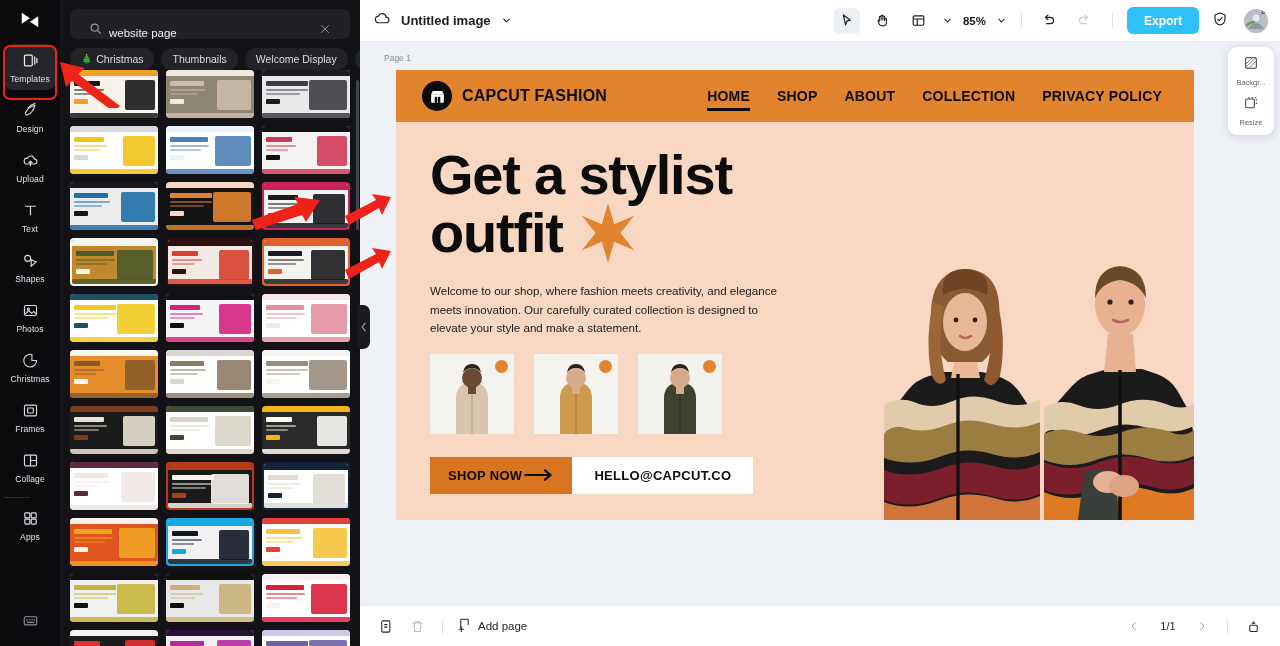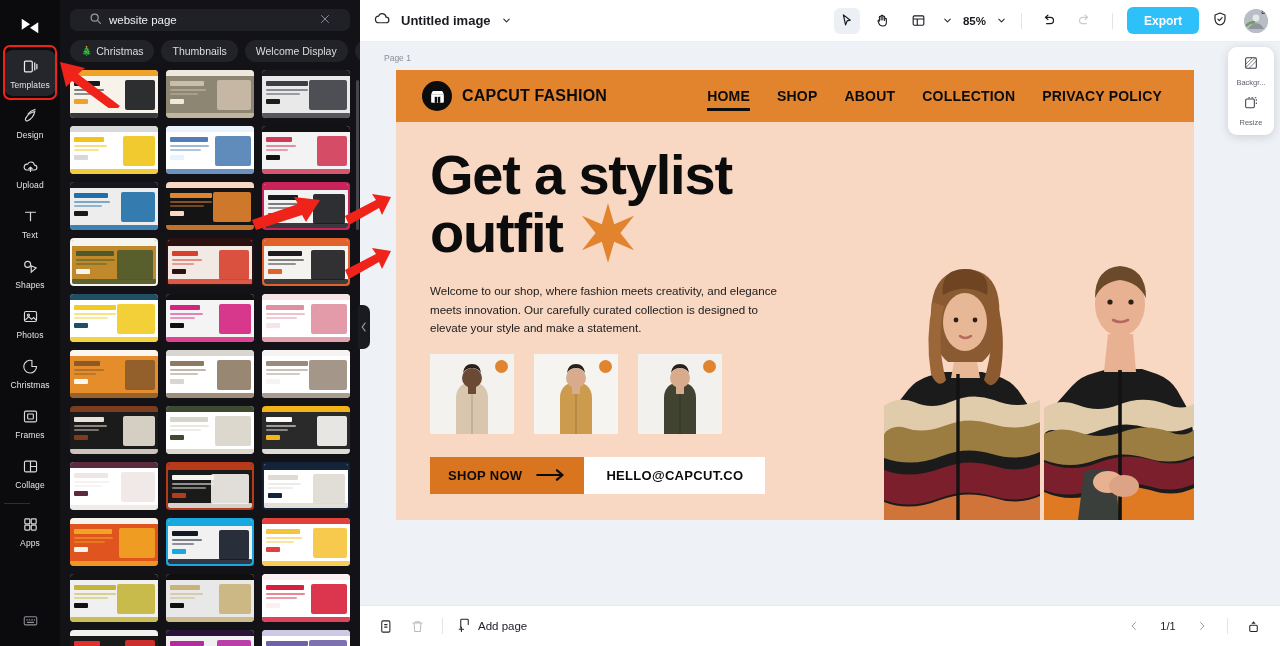--- a/index.html
+++ b/index.html
@@ -7,43 +7,43 @@
     width: 1280px; height: 646px; overflow: hidden;
     font-family: "Liberation Sans", sans-serif;
     background: #ffffff;
   }
   .app { position: relative; width: 1280px; height: 646px; display: flex; }
 
   
   .rail {
     width: 60px; height: 646px; background: #0b0b0e;
     display: flex; flex-direction: column; align-items: center;
-    padding-top: 6px; flex: 0 0 60px; position: relative; z-index: 20;
+    flex: 0 0 60px; position: relative; z-index: 20;
   }
   .logo-cell { width: 60px; height: 40px; display:flex; align-items:center; justify-content:center; }
   .rail-item {
     width: 52px; height: 46px; margin-top: 4px; border-radius: 9px;
     display: flex; flex-direction: column; align-items: center; justify-content: center;
     gap: 3px; color: #d9dadd; cursor: pointer;
   }
   .rail-item.active { background: #24262c; }
   .rail-item .ic { height: 20px; display:flex; align-items:center; justify-content:center; }
   .rail-item .lbl { font-size: 8.5px; letter-spacing: .1px; color: #e3e4e7; }
   .rail-sep { width: 26px; height: 1px; background: #2c2e33; margin: 7px 0 3px; }
   .rail-bottom { position:absolute; bottom: 18px; left: 0; width:60px; display:flex; justify-content:center; }
 
   
   .panel {
     width: 300px; flex: 0 0 300px; height: 646px; background: #121217;
     position: relative; overflow: hidden; z-index: 10;
   }
   .search-wrap { padding: 9px 10px 0 10px; }
   .search {
-    height: 22px; background: #202127; border-radius: 7px;
-    display: flex; align-items: center; gap: 7px; padding: 0 19px;
+    height: 30px; background: #202127; border-radius: 7px;
+    display: flex; align-items: flex-end; gap: 7px; padding: 0 19px;
   }
   .search input {
     flex: 1; background: transparent; border: 0; outline: none;
     color: #f0f0f2; font-size: 11.5px; font-family: "Liberation Sans", sans-serif;
   }
   .search input::placeholder { color: #7a7b84; }
   .chips { display: flex; gap: 7px; padding: 9px 0 8px 10px; overflow: hidden; }
   .chip {
     flex: 0 0 auto; height: 22px; padding: 0 11px; border-radius: 11px;
     background: #222328; color: #ddd; font-size: 10.5px;
@@ -147,21 +147,21 @@
   .prod {
     width: 84px; height: 80px; background: #f4f4f3; position: relative; overflow: hidden;
   }
   .prod .dot {
     position: absolute; right: 6px; top: 6px; width: 13px; height: 13px;
     border-radius: 50%; background: #e2832e;
   }
   .cta-row { margin-top: 23px; display: flex; }
   .cta-orange {
     height: 37px; background: #d9741f; display: flex; align-items: center;
-    padding: 17px 18px; gap: 14px; cursor: pointer;
+    padding: 17px 18px; gap: 2px; cursor: pointer;
   }
   .cta-orange .t { font-size: 13px; font-weight: 800; color: #0c0c0c; letter-spacing: .3px; }
   .cta-white {
     height: 37px; background: #ffffff; display: flex; align-items: center;
     padding: 0 22px; cursor: pointer;
   }
   .cta-white .t { font-size: 13px; font-weight: 700; color: #0c0c0c; letter-spacing: .3px; }
   .hero-right { flex: 1; position: relative; }
 
   

